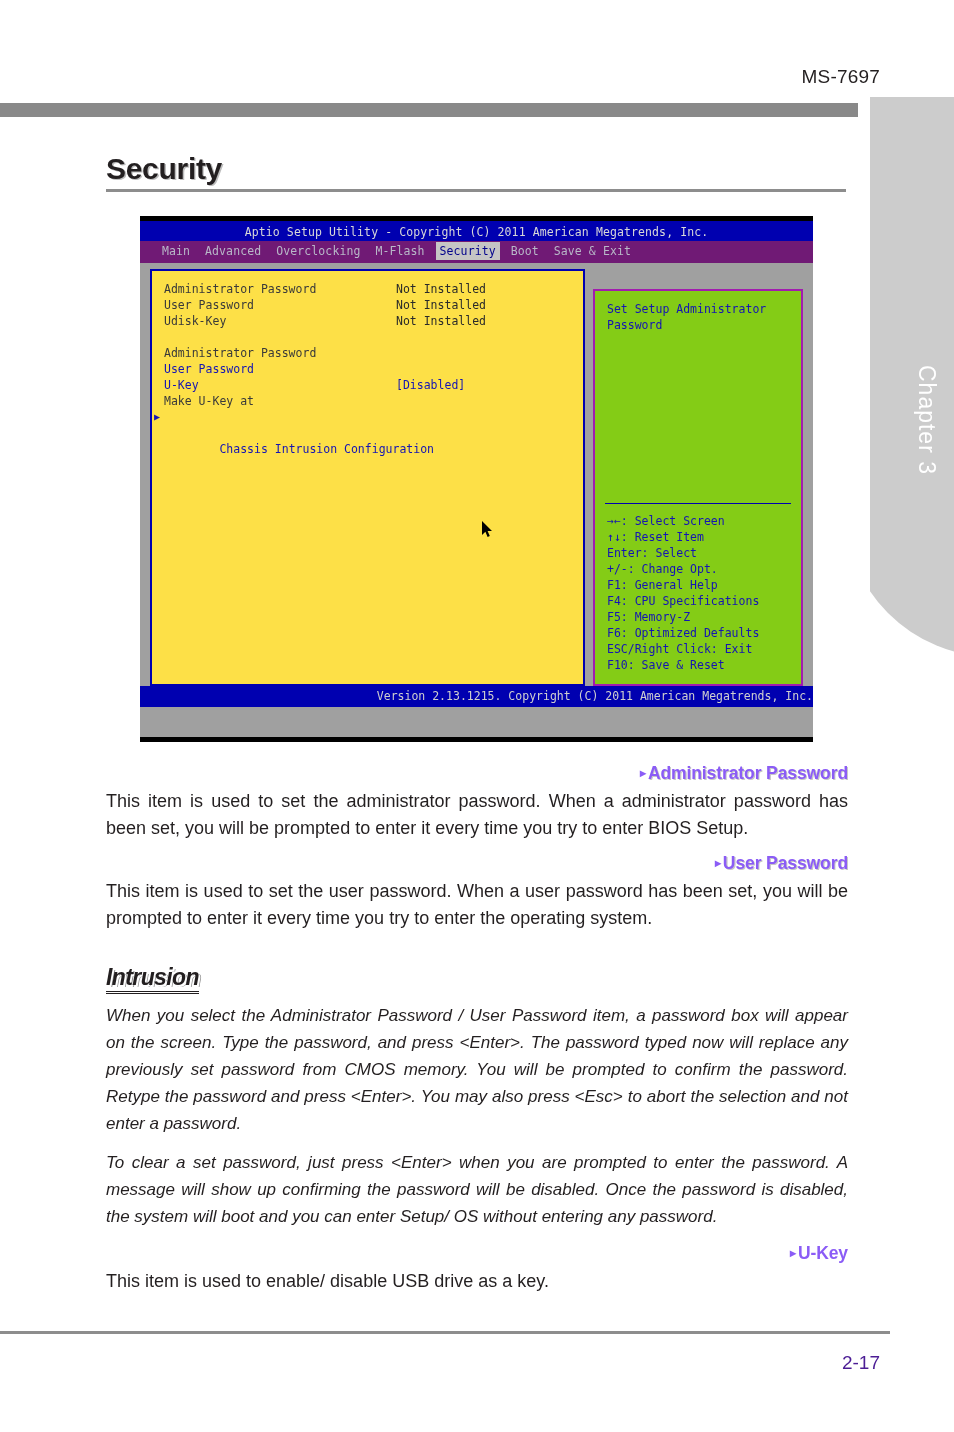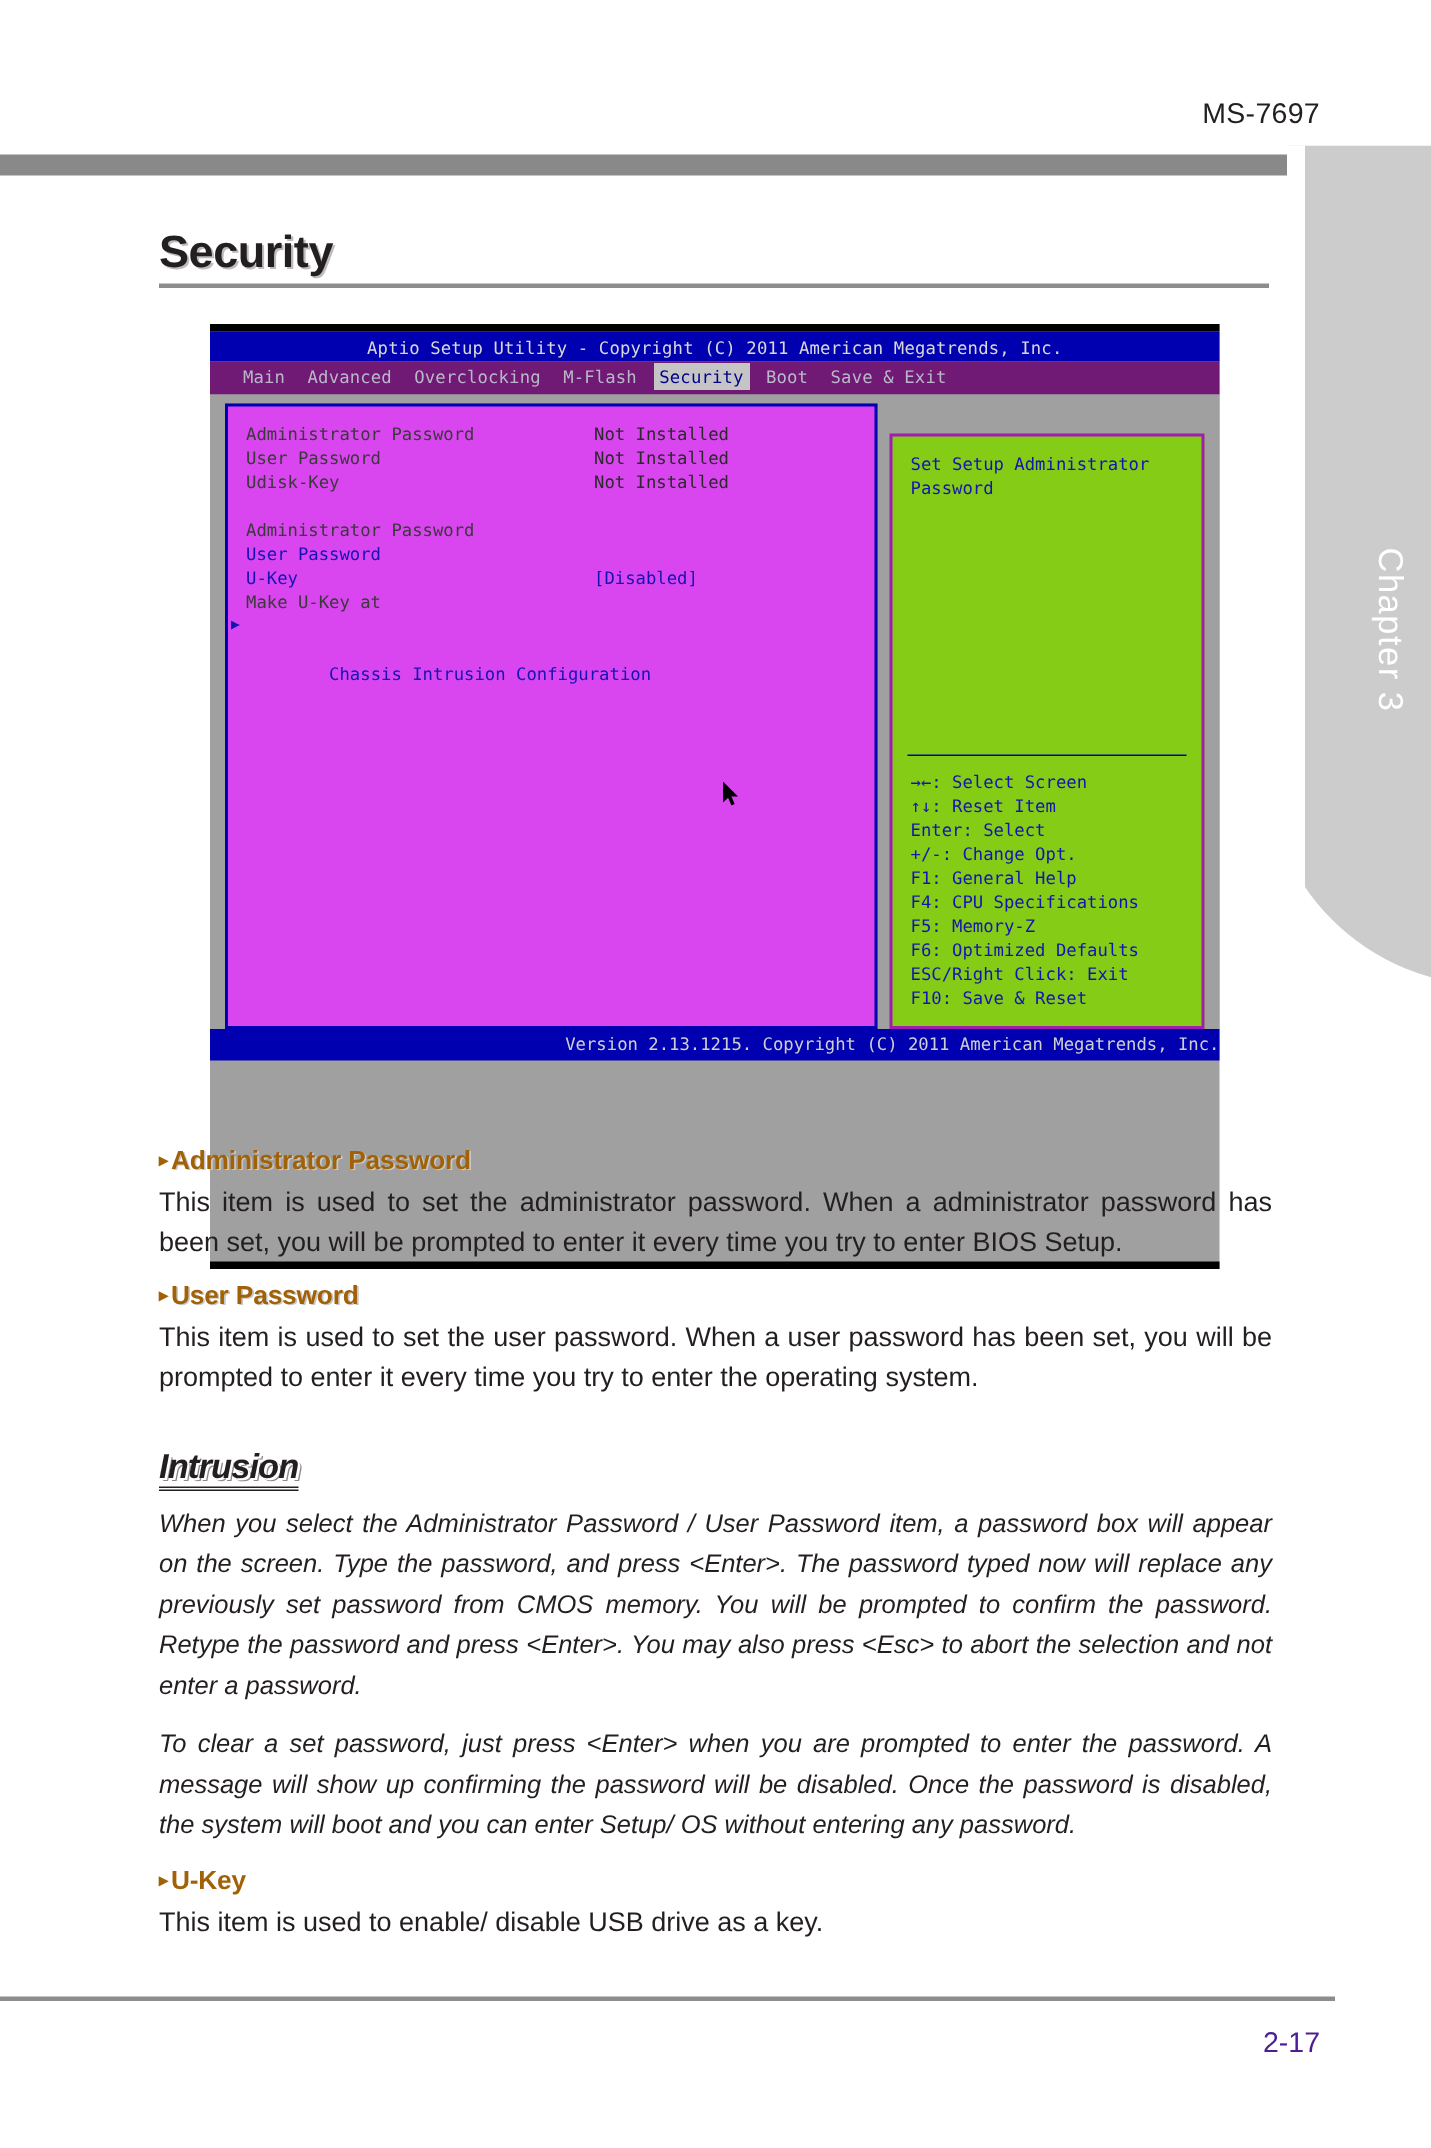--- a/index.html
+++ b/index.html
@@ -94,21 +94,21 @@
     height: 3px;
     background: #8d8d8d;
   }
 
   
   .bios {
     position: absolute;
     top: 216px;
     left: 140px;
     width: 673px;
-    height: 630px;
+    height: 526px;
     background: #a0a0a0;
     border-top: 5px solid #000000;
     border-bottom: 5px solid #000000;
     font-family: "DejaVu Sans Mono", "Liberation Mono", monospace;
     box-sizing: border-box;
   }
   .bios-titlebar {
     background: #0000b0;
     color: #d8d8d8;
     text-align: center;
@@ -140,21 +140,21 @@
     height: 423px;
     background: #a0a0a0;
     padding: 6px 10px 0 10px;
     box-sizing: border-box;
     display: flex;
     gap: 8px;
   }
   .bios-panel-left {
     width: 435px;
     border: 2px solid #0000b0;
-    background: #d946ef;
+    background: #fde047;
     padding: 10px 0 0 12px;
     box-sizing: border-box;
     position: relative;
   }
   .bios-panel-right {
     flex: 1;
     border: 2px solid #a21caf;
     background: #84cc16;
     padding: 10px 0 0 12px;
     box-sizing: border-box;
@@ -232,25 +232,26 @@
   
   .content {
     position: absolute;
     top: 752px;
     left: 106px;
     width: 742px;
   }
   .sub-head {
     font-size: 17.5px;
     font-weight: bold;
-    color: #a16207;
+    color: #8b5cf6;
     margin: 10px 0 4px 0;
     letter-spacing: -0.1px;
     text-shadow: 1.1px 1.1px 0 #c8c8c8;
     line-height: 22px;
+    text-align: right;
   }
   .sub-head .bullet {
     font-size: 12px;
     vertical-align: 2px;
     margin-right: 2px;
     text-shadow: none;
   }
   .sub-head.plain {
     text-shadow: none;
   }

